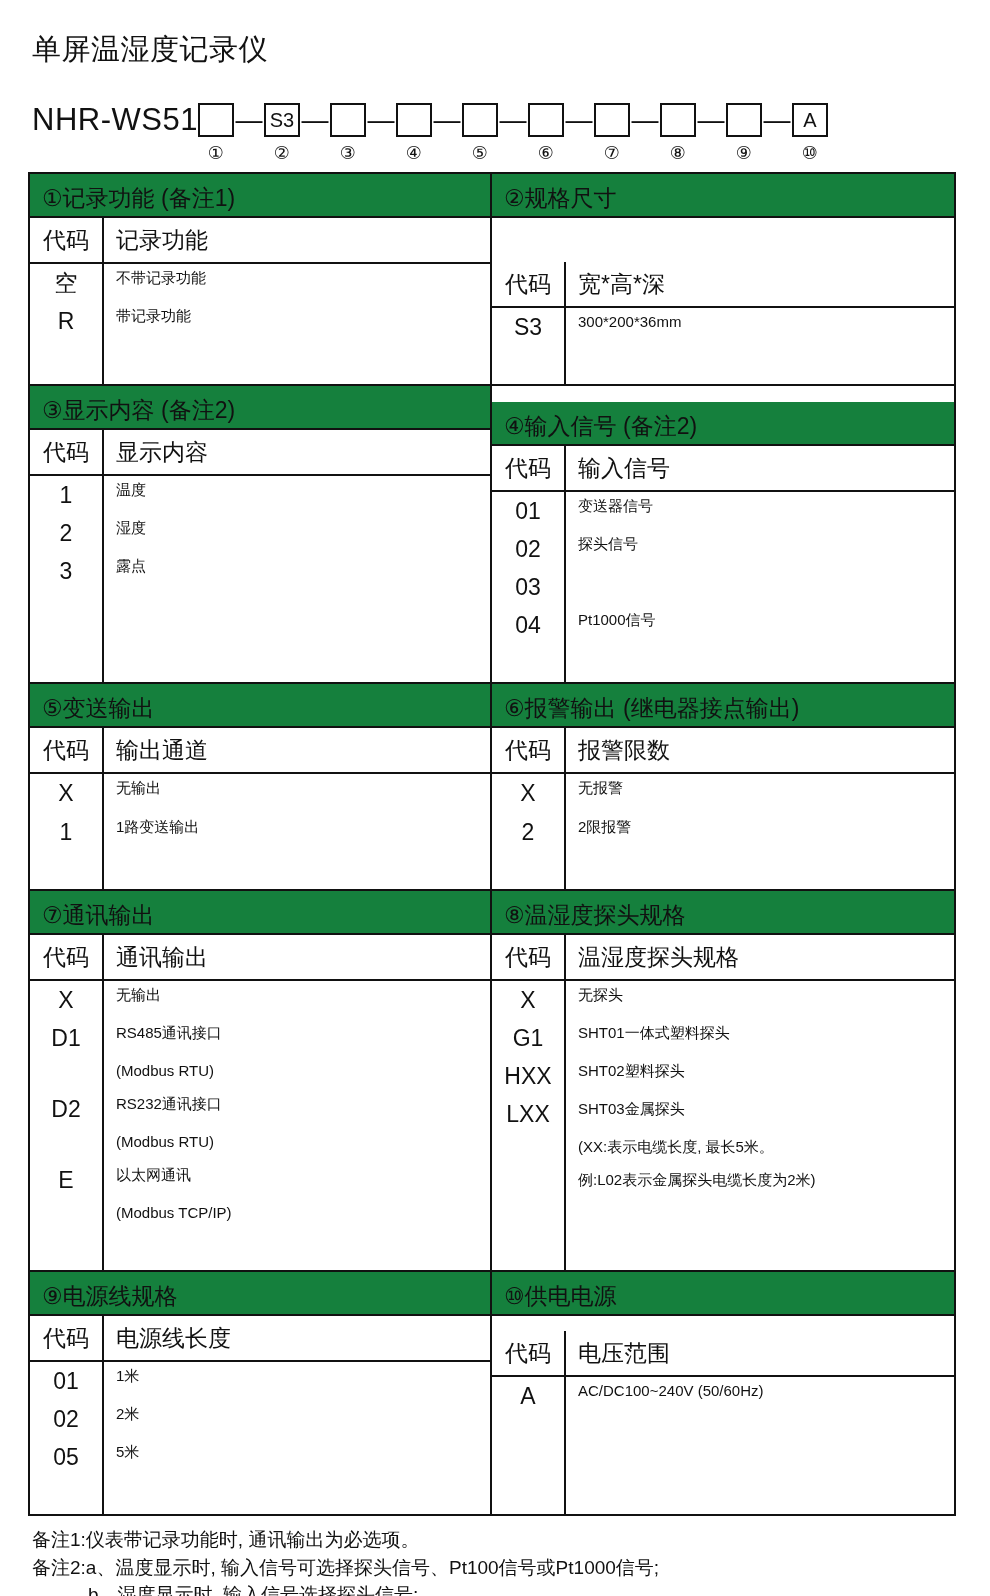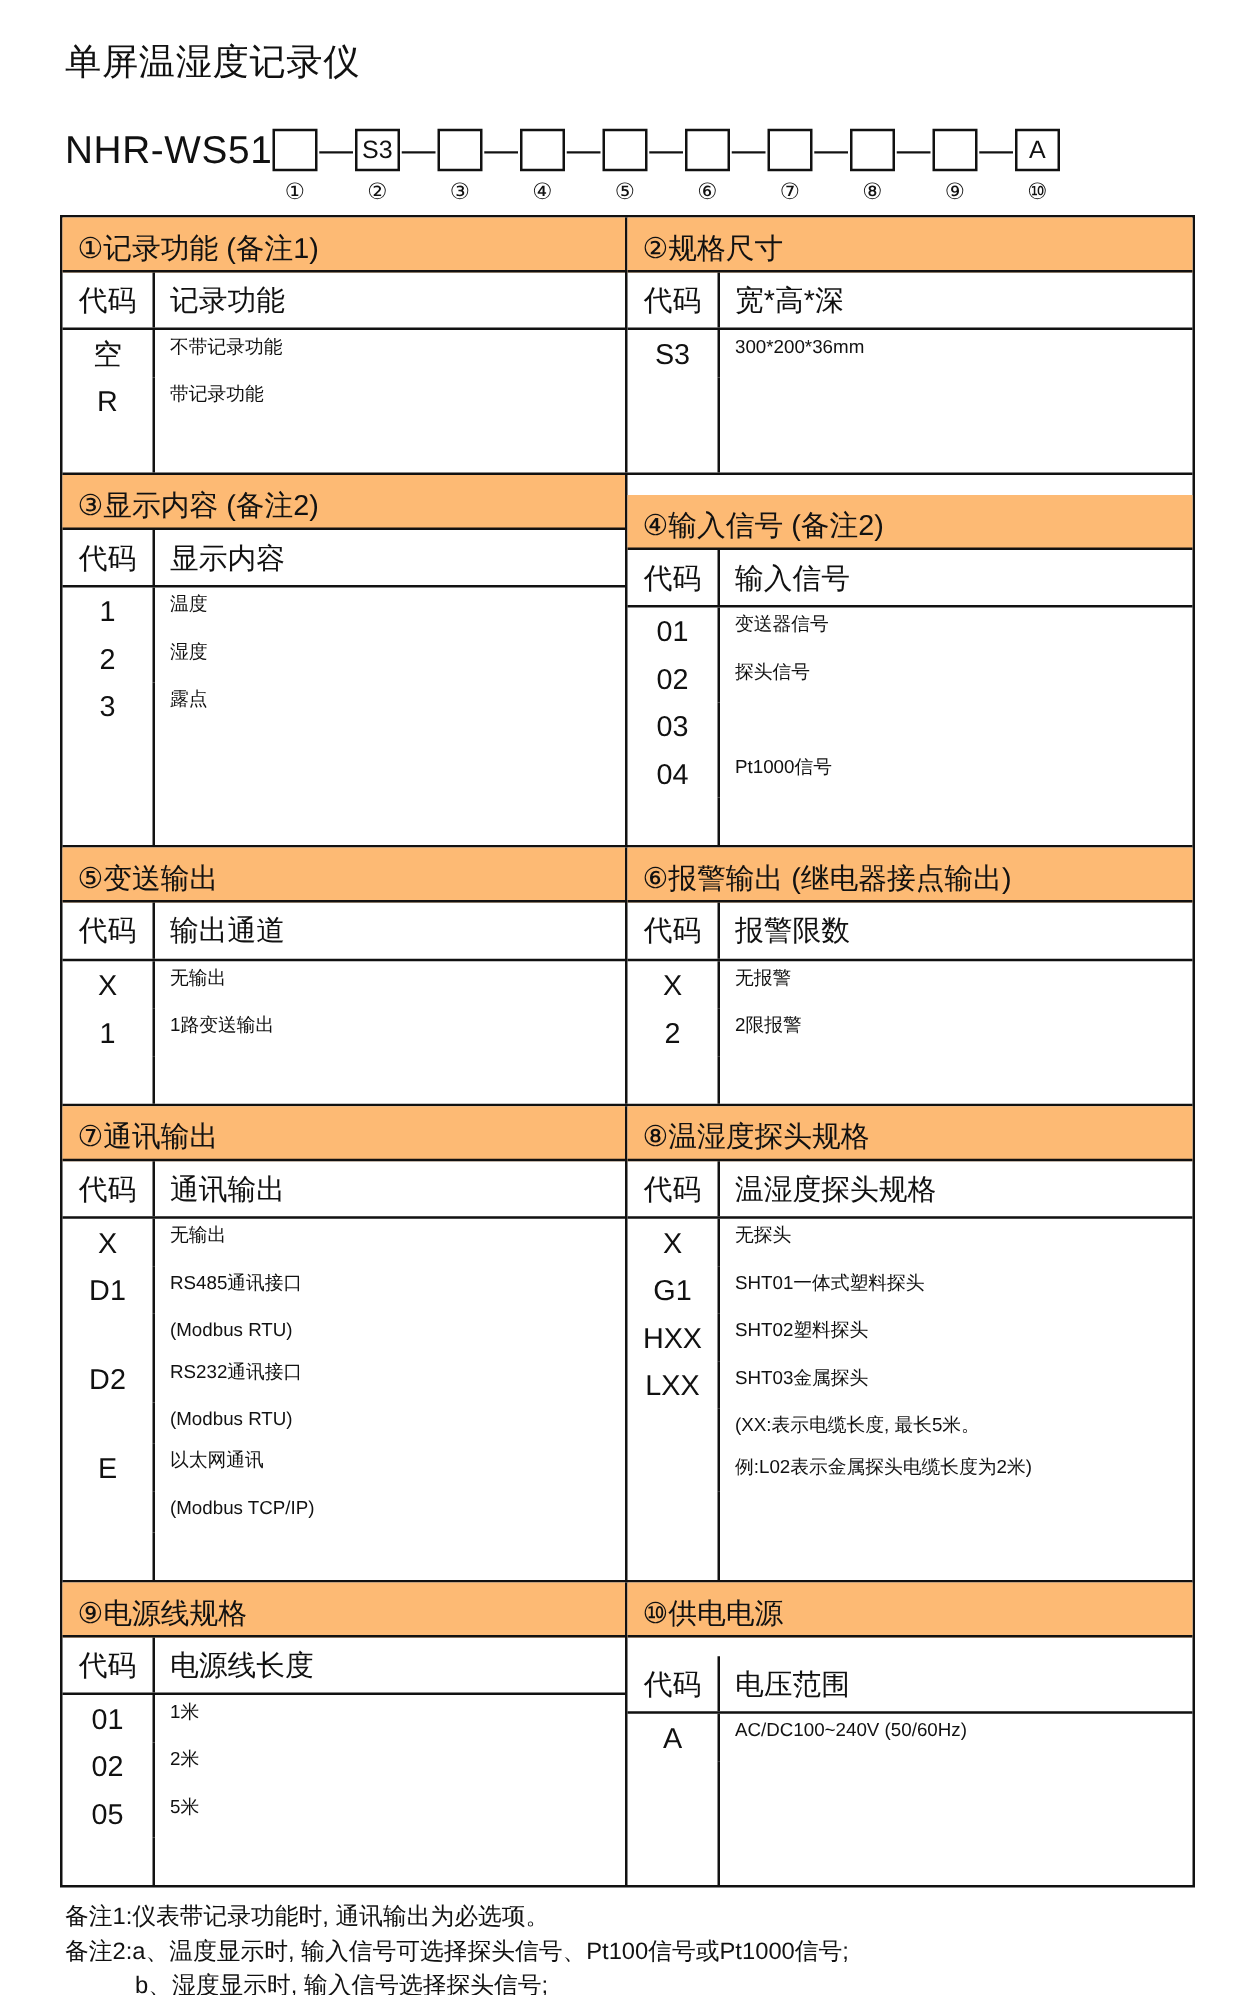--- a/index.html
+++ b/index.html
@@ -13,21 +13,21 @@
     font-family: "Liberation Sans", "DejaVu Sans", sans-serif;
     color: #111111;
     position: relative;
     overflow: hidden;
   }
   .page {
     position: relative;
     width: 990px;
     height: 1596px;
     box-sizing: border-box;
-    padding: 22px 34px 10px 48px;
+    padding: 22px 34px 10px 28px;
   }
   .title {
     font-size: 29px;
     letter-spacing: 0.5px;
     margin: 8px 0 14px 4px;
     font-weight: 400;
     color: #111;
   }
 
   
@@ -91,21 +91,21 @@
     border-bottom: none;
   }
   .half {
     width: 50%;
     box-sizing: border-box;
   }
   .half.left {
     border-right: 2px solid #111;
   }
   .hdr {
-    background: #fdba74;
+    background: #15803d;
     font-size: 23px;
     padding: 9px 10px 9px 12px;
     border-bottom: 2px solid #111;
     box-sizing: border-box;
     height: 44px;
     white-space: nowrap;
     overflow: hidden;
   }
   .tbl {
     display: block;
@@ -225,21 +225,21 @@
             <div class="trow">
               <div class="ccode">R</div>
               <div class="cdesc">带记录功能</div>
             </div>
             <div class="trow filler">
               <div class="ccode">&nbsp;</div>
               <div class="cdesc">&nbsp;</div>
             </div>
           </div>
         </div>
-        <div class="half right" style="display: flex; flex-direction: column;">
+        <div class="half right" style="display: flex; flex-direction: column; gap: 44px;">
           <div class="hdr">②规格尺寸</div>
           <div class="tbl" style="flex: 1 1 0%; display: flex; flex-direction: column;">
             <div class="trow head head-sep">
               <div class="ccode">代码</div>
               <div class="cdesc">宽*高*深</div>
             </div>
             <div class="trow">
               <div class="ccode">S3</div>
               <div class="cdesc">300*200*36mm</div>
             </div>

